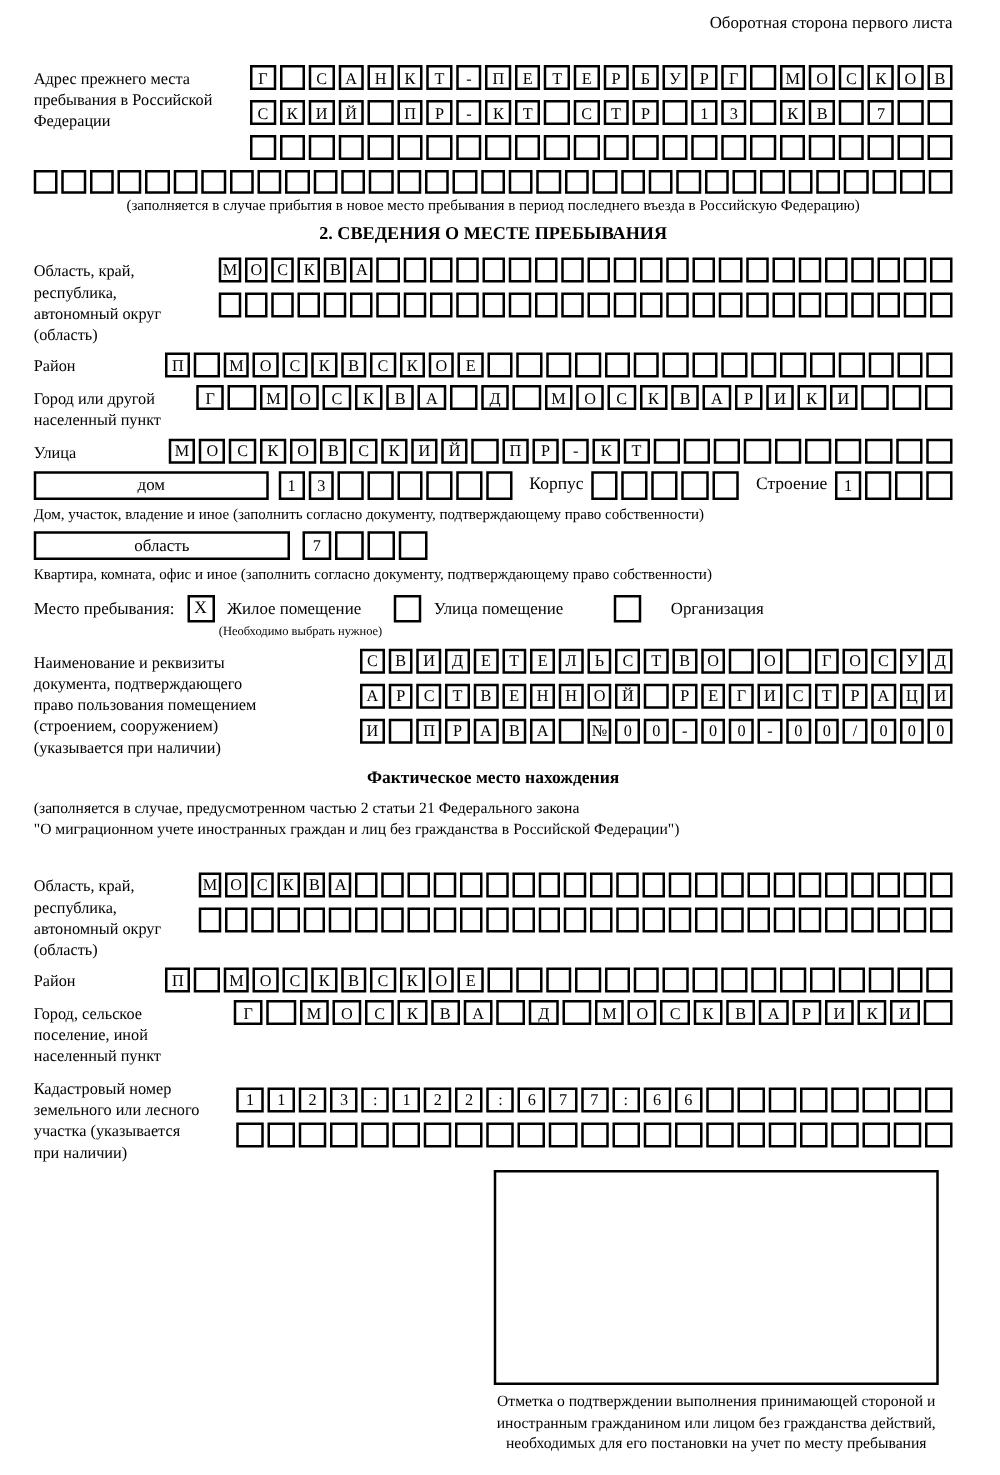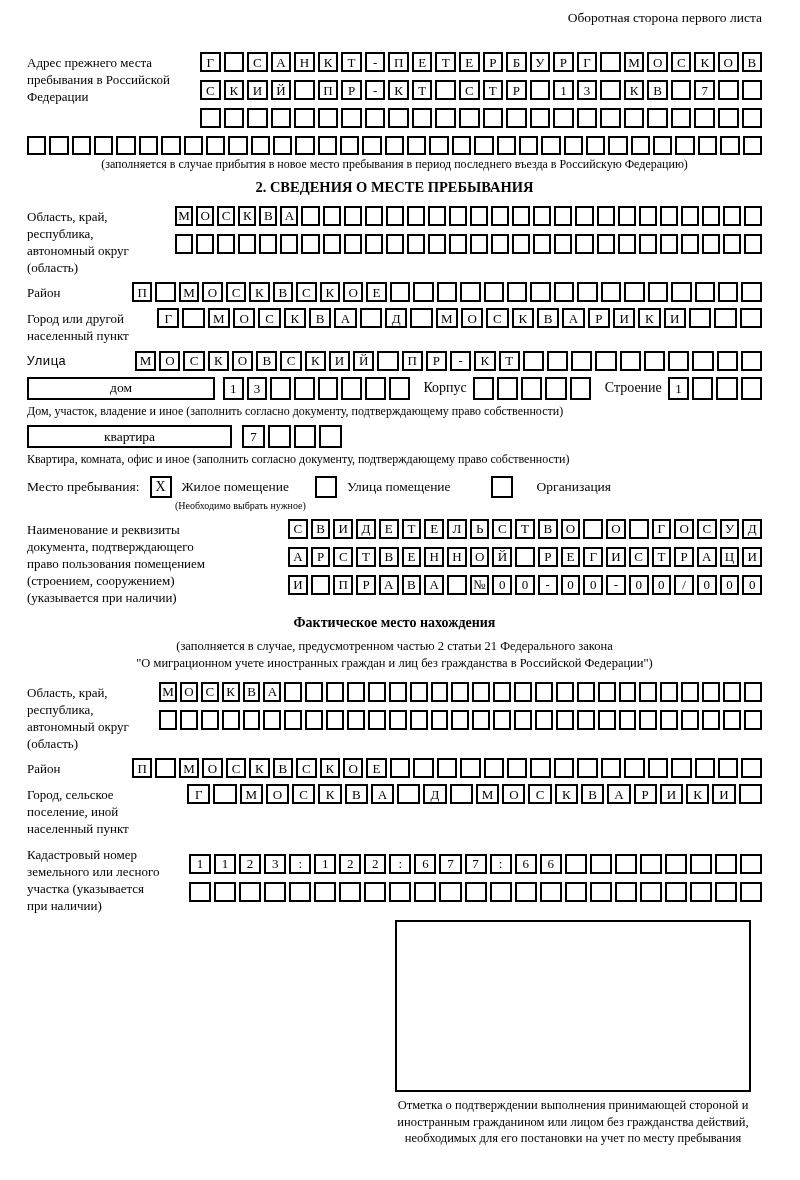--- a/index.html
+++ b/index.html
@@ -47,29 +47,29 @@
     width:22px; height:22px; border:2px solid #000; margin:0 10px 0 10px;
     display:flex; align-items:center; justify-content:center; font-size:14px; flex-shrink:0;
   }
   .stay-option-label { margin-right:16px; }
   .stay-caption { text-align:left; margin-left:148px; font-size:10px; margin-bottom:8px; }
 
   .label-w-block1 { width:153px; padding-right:10px; }
   .label-w-region1 { width:128px; padding-right:8px; }
   .label-w-district { width:85px; }
   .label-w-city1 { width:110px; padding-right:6px; }
-  .label-w-street { width:88px;font-family:Liberation Mono, monospace; }
+  .label-w-street { width:88px; }
   .doc-label { width:241px; padding-right:58px; }
   .label-w-region2 { width:112px; padding-right:6px; }
   .label-w-city2 { width:140px; padding-right:6px; }
   .label-w-cad { width:142px; padding-right:6px; }
   .cad-rows { margin-top:10px; }
 
   .fact-title { text-align:center; font-weight:bold; font-size:14px; margin:8px 0 7px 0; }
-  .fact-caption { text-align:center; font-size:12.5px; line-height:1.4; margin-bottom:9px; }
+  .fact-caption { font-size:12.5px; line-height:1.4; margin-bottom:25px; }
 
   .confirm-wrap { margin-left:368px; width:358px; }
   .confirm-box { width:356px; height:172px; border:2px solid #000; background:#fff; }
   .confirm-caption { width:412px; margin-left:340px; text-align:center; font-size:12.5px; line-height:1.32; margin-top:5px; }
 </style>
 </head>
 <body>
 
 <div class="page">
 
@@ -388,21 +388,21 @@
     <div class="cells stroenie-cells">
         <span class="cell">1</span>
         <span class="cell"></span>
         <span class="cell"></span>
         <span class="cell"></span>
       </div>
   </div>
   <div class="caption" style="text-align:left;">Дом, участок, владение и иное (заполнить согласно документу, подтверждающему право собственности)</div>
 
   <div class="inline-row">
-    <div class="box-field apt-box">квартира</div>
+    <div class="box-field apt-box">область</div>
     <div class="cells apt-cells">
         <span class="cell">7</span>
         <span class="cell"></span>
         <span class="cell"></span>
         <span class="cell"></span>
       </div>
   </div>
   <div class="caption" style="text-align:left; margin-bottom:8px;">Квартира, комната, офис и иное (заполнить согласно документу, подтверждающему право собственности)</div>
 
   <div class="stay-row">

